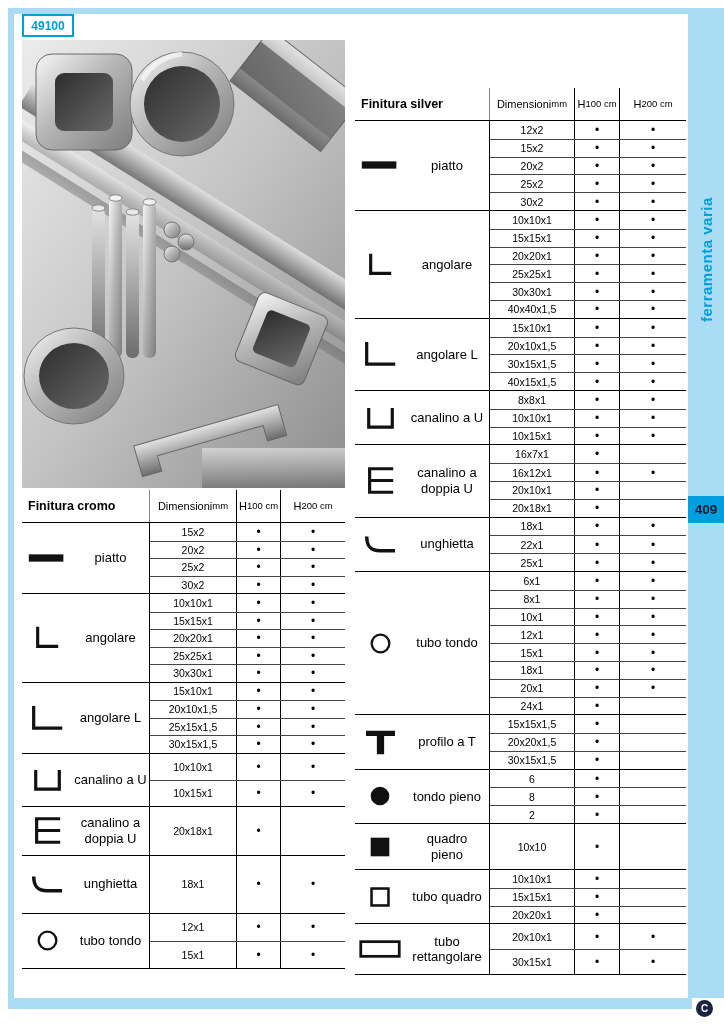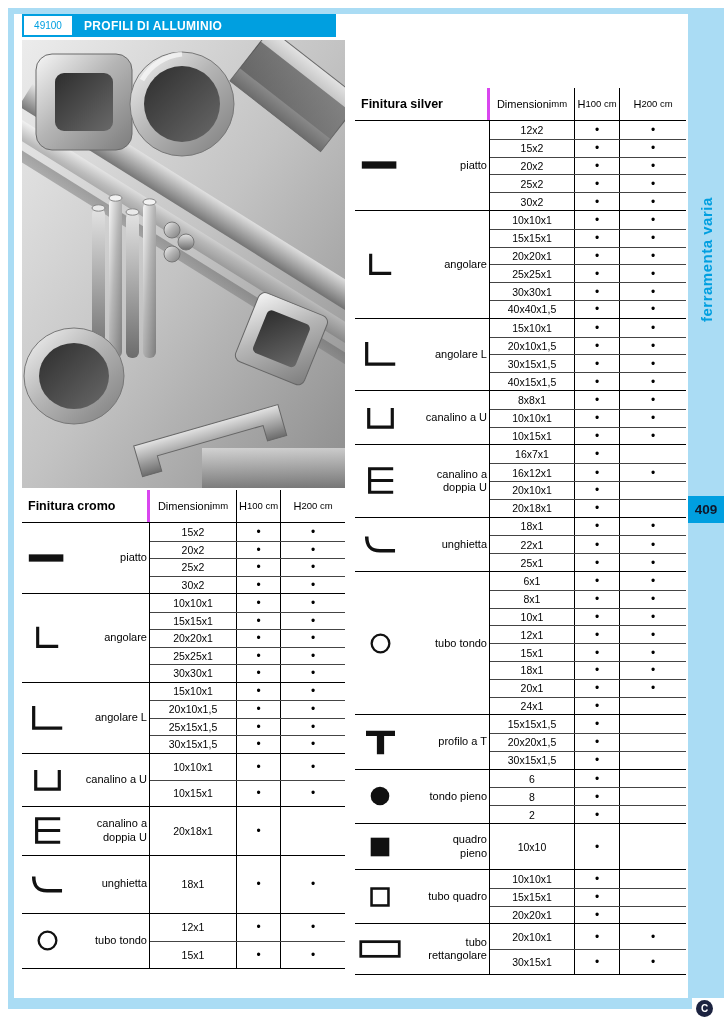--- a/index.html
+++ b/index.html
@@ -8,53 +8,53 @@
          font-family:"Liberation Sans",sans-serif;color:#000}
   
   .strip{position:absolute;background:var(--lb,#aadcf4)}
   .strip-top{left:8px;top:8px;width:680px;height:6px}
   .strip-left{left:8px;top:8px;width:6px;height:991px}
   .strip-bottom{left:8px;top:998px;width:684px;height:11px}
   .strip-right{left:688px;top:8px;width:36px;height:990px}
   
   .pageheader{position:absolute;left:22px;top:14px;height:23px;display:flex}
   .code-box{width:52px;background:#fff;border:2px solid var(--ab,#009fe0);color:var(--ab,#009fe0);
-            font-weight:normal;font-size:10px;display:flex;align-items:center;justify-content:center}
+            font-weight:bold;font-size:12px;display:flex;align-items:center;justify-content:center}
   .title-bar{width:262px;background:var(--ab,#009fe0);color:#fff;font-weight:bold;font-size:12px;
              display:flex;align-items:center;padding-left:10px;letter-spacing:.3px}
   
   .photo{position:absolute;left:22px;top:40px;width:323px;height:448px;overflow:hidden}
   
   .side-label{position:absolute;left:688px;top:140px;width:36px;height:240px;
               display:flex;align-items:center;justify-content:center;
               writing-mode:vertical-rl;transform:rotate(180deg);
               color:var(--ab,#009fe0);font-weight:bold;font-size:15px;letter-spacing:.5px}
   .page-num{position:absolute;left:688px;top:496px;width:36px;height:27px;background:var(--ab,#009fe0);
             color:#0f172a;font-weight:bold;font-size:13.5px;display:flex;align-items:center;justify-content:center}
   .logo{position:absolute;left:696px;top:1000px;width:17px;height:17px;border-radius:50%;
         background:#1c2340;color:#fff;font-size:10px;font-weight:bold;
         display:flex;align-items:center;justify-content:center}
   
   .ftable{position:absolute;background:#fff;border-bottom:1.3px solid #000}
   #table-0{left:22px;top:490px;width:323px;--wl:128px;--wd:87px;--wh:44px}
   #table-1{left:355px;top:88px;width:331px;--wl:135px;--wd:85px;--wh:45px}
   .thead{display:flex;height:32px}
   .tc,.rc{display:flex;align-items:center;justify-content:center}
-  .cl{width:var(--wl);border-right:3px solid #d946ef}
+  .cl{width:var(--wl);border-right:1px solid #d946ef}
   .cd,.rd{width:var(--wd);border-right:1px solid #000}
   .ch,.rh{width:var(--wh);border-right:1px solid #000}
   .ch2,.rh2{flex:1}
   .title{justify-content:flex-start;padding-left:6px;font-weight:bold;font-size:12.5px}
   .hcol{flex-direction:row;line-height:1.15}
   .hc-top{font-size:11px}
   .hc-sub{font-size:9.5px}
   .tgroup{display:flex;border-top:1.3px solid #000}
   .glabel{width:var(--wl);border-right:1px solid #000;display:flex;align-items:center}
   .icnbox{width:50px;display:flex;justify-content:center;align-items:center;flex:none}
-  .gtext{flex:1;text-align:right;font-size:11px;line-height:1.2;white-space:pre-line;padding:0 2px}
+  .gtext{flex:1;text-align:center;font-size:13px;line-height:1.2;white-space:pre-line;padding:0 2px}
   .grows{flex:1;display:flex;flex-direction:column}
   .trow{display:flex;border-top:1px solid #444}
   .grows .trow:first-child{border-top:none}
   .rd{font-size:10.5px}
   .rh,.rh2{font-size:12px}
   #table-0 .trow{height:17.5px}
   #table-1 .trow{height:17.8px}
   #table-0 .grp-canalino-u .trow{height:26px}
   #table-0 .grp-canalino-doppia-u .trow{height:48px}
   #table-0 .grp-unghietta .trow{height:57px}
@@ -67,21 +67,20 @@
 
 <div class="sheet">
 
   <div class="strip strip-top"></div>
   <div class="strip strip-left"></div>
   <div class="strip strip-bottom"></div>
   <div class="strip strip-right"></div>
 
   <div class="pageheader">
     <div class="code-box">49100</div>
-    <div class="title-bar">PROFILI DI ALLUMINIO</div>
   </div>
 
   <div class="photo">
     <svg viewBox="0 0 323 448" width="323" height="448">
       <defs>
         <linearGradient id="bg" x1="0" y1="0" x2="1" y2="1">
           <stop offset="0" stop-color="#ececec"></stop>
             <stop offset="0.5" stop-color="#c3c3c3"></stop>
             <stop offset="1" stop-color="#8d8d8d"></stop>
         </linearGradient>

